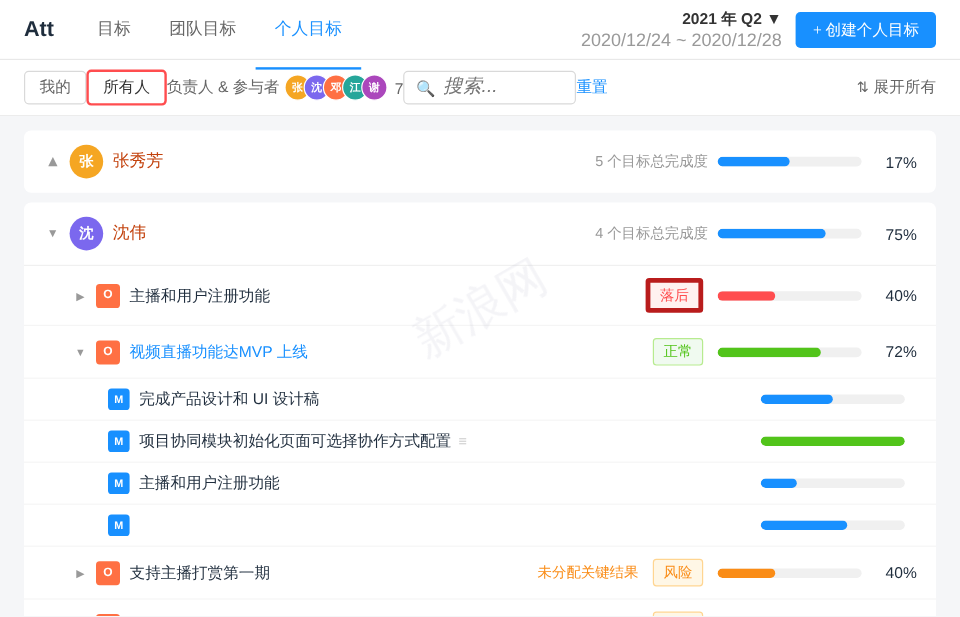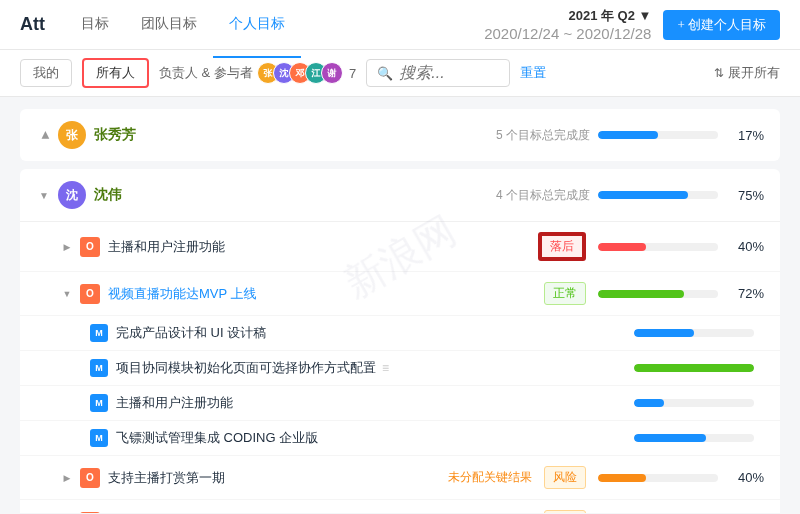--- a/index.html
+++ b/index.html
@@ -9,21 +9,21 @@
     .header { background: #fff; border-bottom: 1px solid #e8e8e8; padding: 0 20px; display: flex; align-items: center; justify-content: space-between; height: 50px; }
     .header-left { display: flex; align-items: center; gap: 20px; }
     .logo-text { font-size: 18px; font-weight: bold; color: #1f2d3d; }
     .nav-tabs { display: flex; gap: 0; }
     .nav-tab { padding: 0 16px; height: 66px; display: flex; align-items: center; font-size: 14px; color: #666; cursor: pointer; border-bottom: 2px solid transparent; }
     .nav-tab.active { color: #1890ff; border-bottom: 2px solid #1890ff; font-weight: 500; }
     .header-right { display: flex; align-items: center; gap: 12px; }
     .create-btn { background: #1890ff; color: #fff; border: none; border-radius: 4px; padding: 6px 14px; font-size: 13px; cursor: pointer; display: flex; align-items: center; gap: 4px; font-family: Liberation Serif, serif; }
     
     
-    .toolbar { background: #fff; border-bottom: 1px solid #e8e8e8; padding: 8px 20px; display: flex; align-items: center; gap: 10px; }
+    .toolbar { background: #fff; border-bottom: 1px solid #e8e8e8; padding: 8px 20px; display: flex; align-items: center; }
     .filter-btn { padding: 4px 12px; border: 1px solid #d9d9d9; border-radius: 4px; background: #fff; font-size: 13px; cursor: pointer; color: #666; }
     .filter-btn.active { border: 2px solid #ff4d4f; color: #333; font-weight: 400; }
     .assignee-group { display: flex; align-items: center; gap: 6px; cursor: pointer; }
     .assignee-avatars { display: flex; margin-left: 4px; }
     .mini-avatar { width: 22px; height: 22px; border-radius: 50%; border: 1.5px solid #fff; margin-left: -6px; display: flex; align-items: center; justify-content: center; font-size: 9px; color: #fff; font-weight: bold; }
     .assignee-count { color: #666; font-size: 13px; }
     .search-box { border: 1px solid #d9d9d9; border-radius: 4px; padding: 4px 10px; display: flex; align-items: center; gap: 6px; background: #fff; }
     .search-box input { border: none; outline: none; font-size: 16px; color: #666; width: 100px; background: transparent; font-style: italic; }
     .reset-btn { color: #1890ff; cursor: pointer; font-size: 13px; background: none; border: none; }
     .expand-btn { margin-left: auto; color: #666; cursor: pointer; font-size: 13px; display: flex; align-items: center; gap: 4px; border: none; background: none; }
@@ -32,21 +32,21 @@
     .main { background: #f5f6f8; padding: 12px 20px; height: calc(514px - 50px - 48px); overflow-y: auto; }
     
     
     .person-group { background: #fff; border-radius: 6px; margin-bottom: 8px; overflow: hidden; }
     .person-header { display: flex; align-items: center; padding: 12px 16px; cursor: pointer; border-bottom: 1px solid #f0f0f0; }
     .person-header.collapsed { border-bottom: none; }
     .chevron { width: 16px; height: 16px; display: flex; align-items: center; justify-content: center; color: #999; margin-right: 6px; font-size: 10px; }
     .chevron.down { transform: rotate(0deg); }
     .chevron.right { transform: rotate(-90deg); }
     .person-avatar { width: 28px; height: 28px; border-radius: 50%; display: flex; align-items: center; justify-content: center; font-size: 12px; color: #fff; font-weight: bold; margin-right: 8px; }
-    .person-name { font-size: 14px; font-weight: 700; color: #4d7c0f; flex: 1; }
+    .person-name { font-size: 14px; font-weight: 400; color: #c2410c; flex: 1; }
     .person-goals { font-size: 12px; color: #999; margin-left: 4px; }
     .progress-label { font-size: 12px; color: #999; margin-right: 8px; }
     .progress-bar-wrap { width: 120px; height: 8px; background: #f0f0f0; border-radius: 4px; margin-right: 10px; overflow: hidden; }
     .progress-bar { height: 100%; border-radius: 4px; }
     .progress-pct { font-size: 13px; font-weight: 500; color: #1f2d3d; min-width: 36px; text-align: right; }
     
     
     .okr-item { display: flex; align-items: center; padding: 10px 16px 10px 40px; border-bottom: 1px solid #f5f5f5; cursor: pointer; }
     .okr-item:last-child { border-bottom: none; }
     .okr-chevron { width: 14px; height: 14px; display: flex; align-items: center; justify-content: center; color: #999; margin-right: 6px; font-size: 9px; }
@@ -196,21 +196,20 @@
         <div class="kr-icon" style="background: rgb(24, 144, 255);">M</div>
         <span class="kr-title">主播和用户注册功能</span>
         <div class="progress-section">
           <div class="progress-bar-wrap">
             <div class="progress-bar" style="width: 25%; background: rgb(24, 144, 255);"></div>
           </div>
         </div>
       </div>
       <div class="kr-item">
         <div class="kr-icon" style="background: rgb(24, 144, 255);">M</div>
-        <span class="kr-title">飞镖测试管理集成 CODING 企业版</span>
         <div class="progress-section">
           <div class="progress-bar-wrap">
             <div class="progress-bar" style="width: 60%; background: rgb(24, 144, 255);"></div>
           </div>
         </div>
       </div>
       <div class="okr-item">
         <div class="okr-chevron">▶</div>
         <div class="okr-icon" style="background: rgb(255, 112, 67);">O</div>
         <span class="okr-title">支持主播打赏第一期</span>

